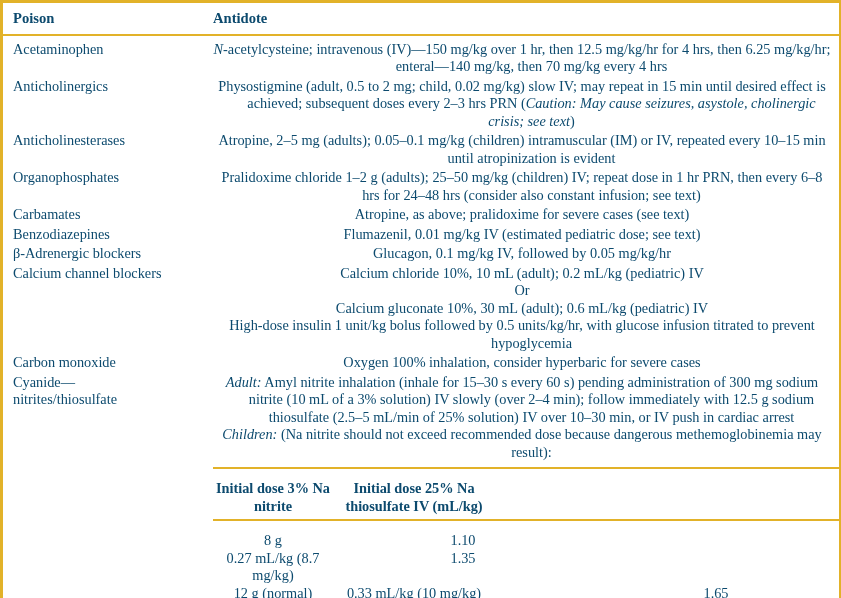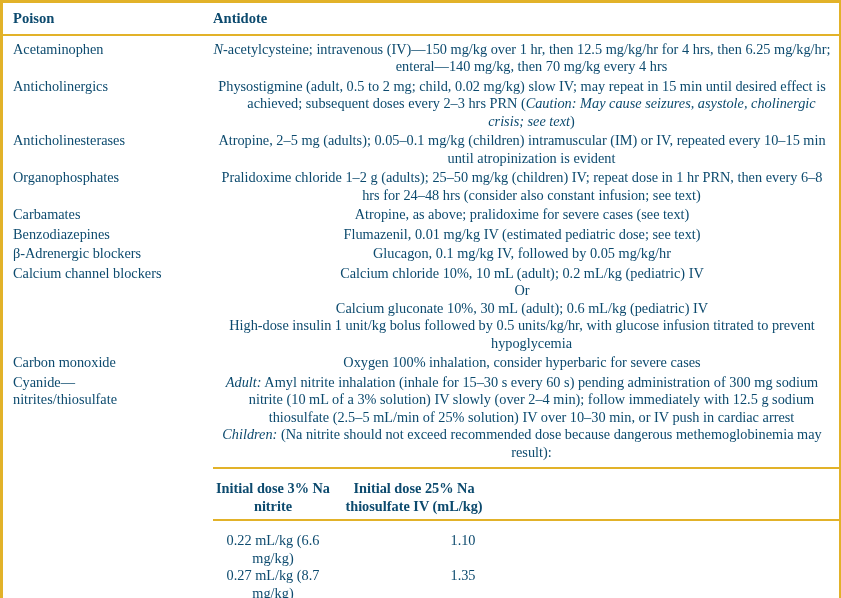--- a/index.html
+++ b/index.html
@@ -135,21 +135,21 @@
         <div class="antidote-cell">
           <p class="para"><i>Adult:</i><span> Amyl nitrite inhalation (inhale for 15–30 s every 60 s) pending administration of 300 mg sodium nitrite (10 mL of a 3% solution) IV slowly (over 2–4 min); follow immediately with 12.5 g sodium thiosulfate (2.5–5 mL/min of 25% solution) IV over 10–30 min, or IV push in cardiac arrest</span></p>
           <p class="para"><i>Children:</i><span> (Na nitrite should not exceed recommended dose because dangerous methemoglobinemia may result):</span></p>
           <div class="subtable">
             <div class="st-head">
               <div>Initial dose 3% Na nitrite</div>
               <div>Initial dose 25% Na thiosulfate IV (mL/kg)</div>
             </div>
             <div class="st-body">
               <div class="st-row">
-                <div>0.22 mL/kg (6.6 mg/kg)</div>
+                <div>8 g</div>
                 <div class="st-num">1.10</div>
               </div>
               <div class="st-row">
                 <div>0.27 mL/kg (8.7 mg/kg)</div>
                 <div class="st-num">1.35</div>
               </div>
               <div class="st-row">
                 <div>12 g (normal)</div>
                 <div>0.33 mL/kg (10 mg/kg)</div>
                 <div class="st-num">1.65</div>

